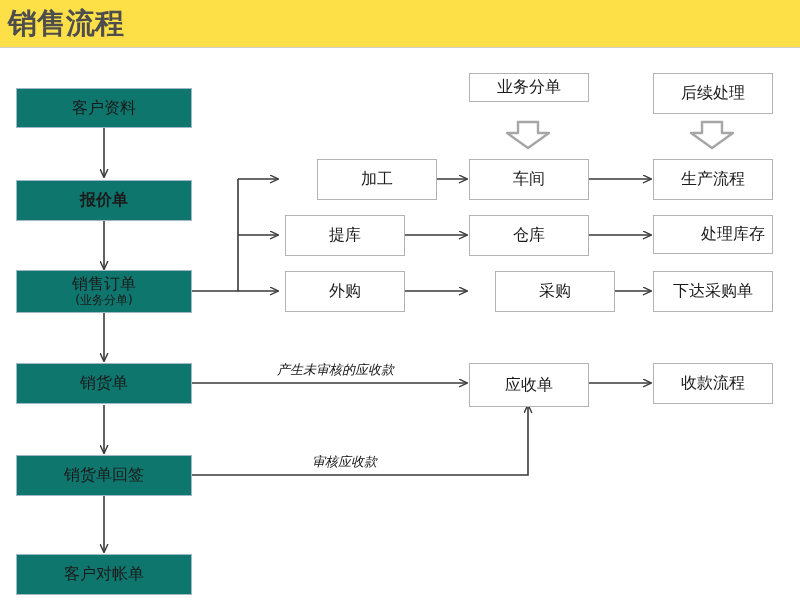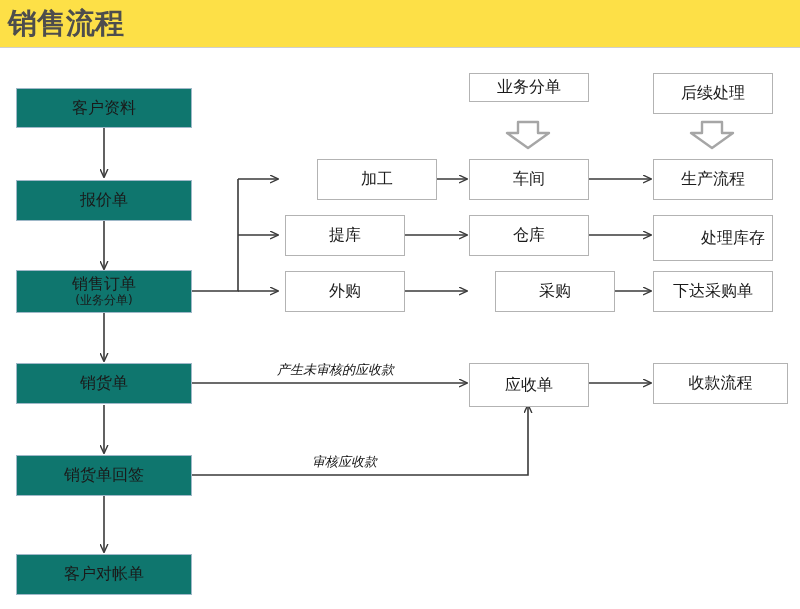--- a/index.html
+++ b/index.html
@@ -139,21 +139,21 @@
     <span>业务分单</span>
   </div>
   <div class="node white" style="left:653px; top:73px; width:120px; height:41px;">
     <span>后续处理</span>
   </div>
 
   <div class="node blue" style="left:16px; top:88px; width:176px; height:40px;">
     <span>客户资料</span>
   </div>
 
-  <div class="node blue" style="left:16px; top:180px; width:176px; height:41px;">
+  <div class="node blue" style="left:16px; top:180px; width:176px; height:41px;font-weight:bold;">
     <span>报价单</span>
   </div>
 
   <div class="node blue" style="left:16px; top:270px; width:176px; height:43px;">
     <span>销售订单</span>
     <span class="sub">(业务分单)</span>
   </div>
 
   <div class="node blue" style="left:16px; top:363px; width:176px; height:41px;">
     <span>销货单</span>
@@ -176,38 +176,38 @@
   <div class="node white" style="left:285px; top:215px; width:120px; height:41px;">
     <span>提库</span>
   </div>
 
   <div class="node white" style="left:653px; top:159px; width:120px; height:41px;">
     <span>生产流程</span>
   </div>
   <div class="node white" style="left:469px; top:215px; width:120px; height:41px;align-items:center;">
     <span>仓库</span>
   </div>
-  <div class="node white" style="left:653px; top:215px; width:120px; height:46px;padding-left:40px;">
+  <div class="node white" style="left:653px; top:215px; width:120px; height:39px;padding-left:40px;">
     <span>处理库存</span>
   </div>
 
   <div class="node white" style="left:285px; top:271px; width:120px; height:41px;">
     <span>外购</span>
   </div>
   <div class="node white" style="left:495px; top:271px; width:120px; height:41px;">
     <span>采购</span>
   </div>
   <div class="node white" style="left:653px; top:271px; width:120px; height:41px;">
     <span>下达采购单</span>
   </div>
 
   <div class="node white" style="left:469px; top:363px; width:120px; height:44px;">
     <span>应收单</span>
   </div>
-  <div class="node white" style="left:653px; top:363px; width:135px; height:41px;">
+  <div class="node white" style="left:653px; top:363px; width:120px; height:41px;">
     <span>收款流程</span>
   </div>
 
   <div class="edge-label" style="left:277px; top:361px;">产生未审核的应收款</div>
 
   <div class="edge-label" style="left:312px; top:453px;">审核应收款</div>
 
 </div>
 
 </body></html>

